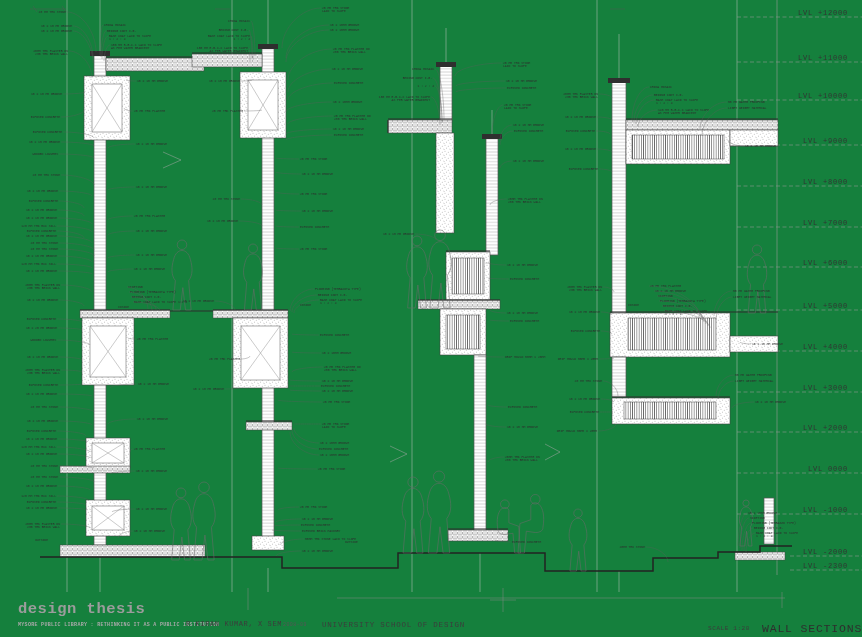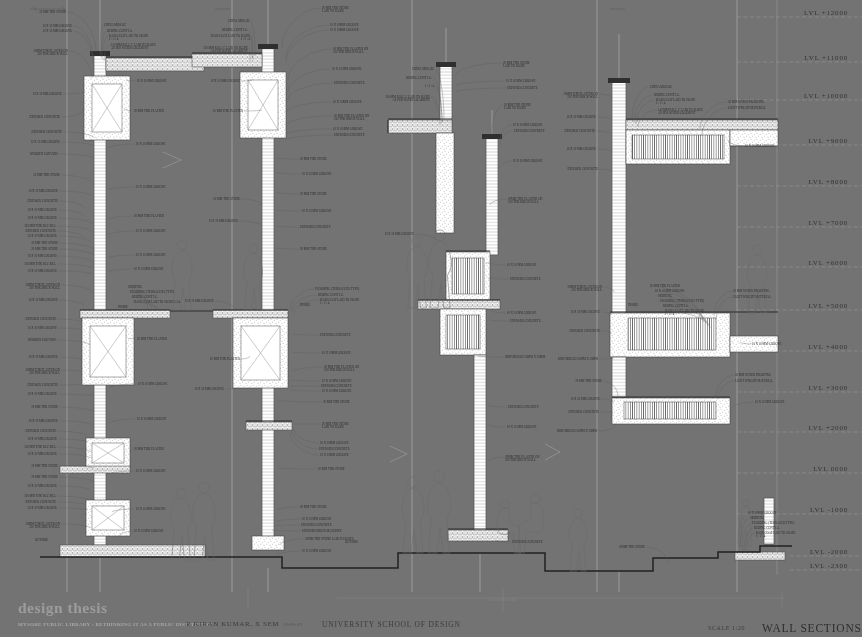--- a/index.html
+++ b/index.html
@@ -1,17 +1,17 @@
 <!DOCTYPE html>
 <html><head>
 <meta charset="utf-8">
 <style>
   html,body{margin:0;padding:0;background:#e8e8e8;}
-  .sheet{width:862px;height:637px;background:#737373;position:relative;overflow:hidden;
-         font-family:Liberation Serif, serif;}
+  .sheet{width:862px;height:637px;background:#15803d;position:relative;overflow:hidden;
+         font-family:Liberation Mono, monospace;}
   svg{display:block}
   .hv{stroke:#222;stroke-width:1.5;fill:none}
   .hv2{stroke:#2c2c2c;stroke-width:1.1;fill:none}
   .tn{stroke:#555;stroke-width:0.45;fill:none}
   .lt{stroke:#c4c4c4;stroke-width:0.5;fill:none}
   .sh{fill:url(#ph-ladder);stroke:#555;stroke-width:0.7}
   .st{fill:url(#ph-stip);stroke:#444;stroke-width:0.6}
   .bk{fill:url(#ph-brick);stroke:#444;stroke-width:0.5}
   .sp{fill:url(#ph-stripe);stroke:#444;stroke-width:0.5}
   .wn{fill:#fff;stroke:#555;stroke-width:0.5}

